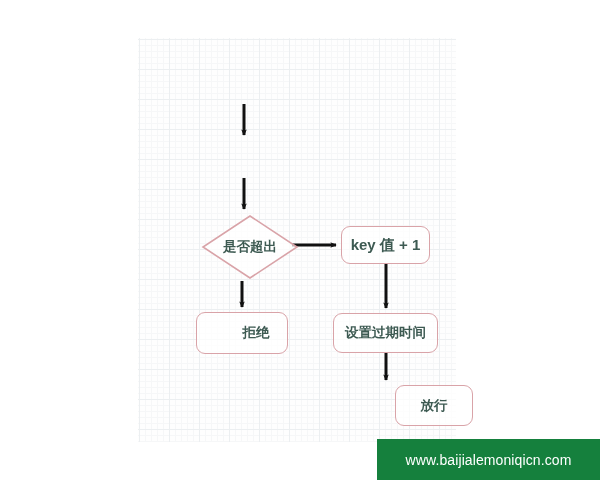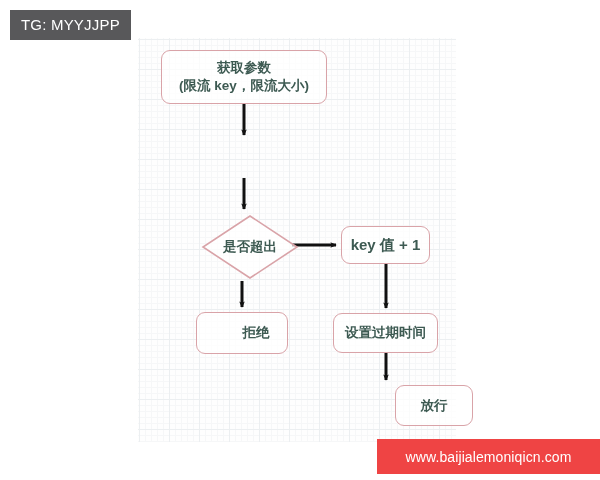--- a/index.html
+++ b/index.html
@@ -57,22 +57,22 @@
     letter-spacing: 0.2px;
     white-space: nowrap;
   }
 
   
   .watermark-bar {
     position: absolute;
     left: 377px;
     top: 439px;
     width: 223px;
-    height: 35px;
-    background: #ef4444;
+    height: 41px;
+    background: #15803d;
     display: flex;
     align-items: center;
     justify-content: center;
   }
   .watermark-bar .wm-text {
     color: #ffffff;
     font-size: 14px;
     line-height: 1;
     letter-spacing: 0.1px;
     white-space: nowrap;
@@ -168,24 +168,20 @@
 
     <line x1="242" y1="281" x2="242" y2="307" stroke="#111111" stroke-width="3" marker-end="url(#arrowhead)"></line>
 
     <line x1="292" y1="245" x2="336" y2="245" stroke="#111111" stroke-width="3" marker-end="url(#arrowhead)"></line>
 
     <line x1="386" y1="264" x2="386" y2="308" stroke="#111111" stroke-width="3" marker-end="url(#arrowhead)"></line>
 
     <line x1="386" y1="353" x2="386" y2="380" stroke="#111111" stroke-width="3" marker-end="url(#arrowhead)"></line>
   </svg>
 
-  <div class="node node-start">
-    <span class="line">获取参数</span>
-    <span class="line">(限流 key，限流大小)</span>
-  </div>
 
 
   <div class="diamond-wrap">
     <svg width="98" height="66" viewBox="0 0 98 66">
       <polygon points="49,2 96,33 49,64 2,33" fill="rgba(255,255,255,0.72)" stroke="#d9a3a8" stroke-width="1.6"></polygon>
     </svg>
     <div class="diamond-label">是否超出</div>
   </div>
 
   <div class="node node-reject">
@@ -197,21 +193,18 @@
   </div>
 
   <div class="node node-expire">
     <span class="line">设置过期时间</span>
   </div>
 
   <div class="node node-pass">
     <span class="line">放行</span>
   </div>
 
-  <div class="tg-badge">
-    <span>TG: MYYJJPP</span>
-  </div>
 
   <div class="watermark-bar">
     <span class="wm-text">www.baijialemoniqicn.com</span>
   </div>
 
 </div>
 
 </body></html>

